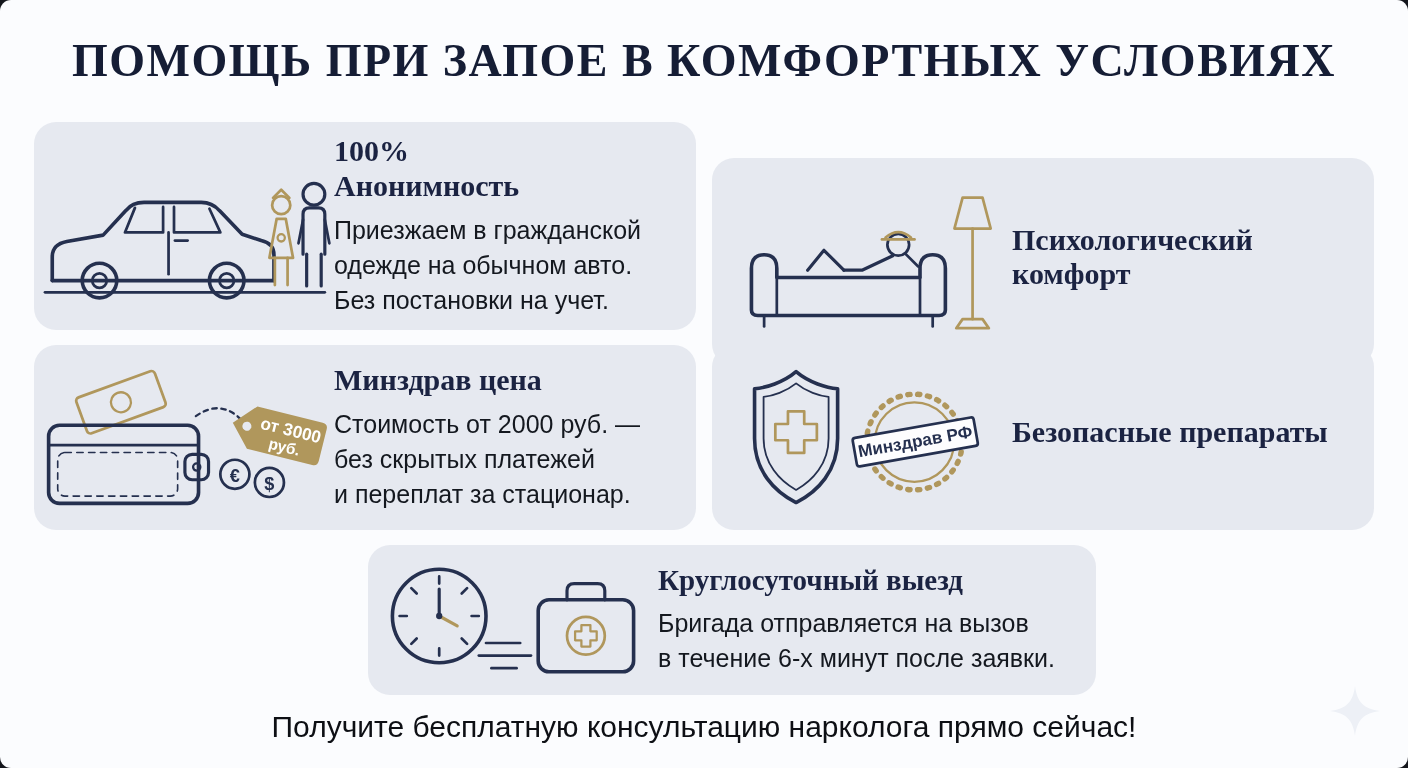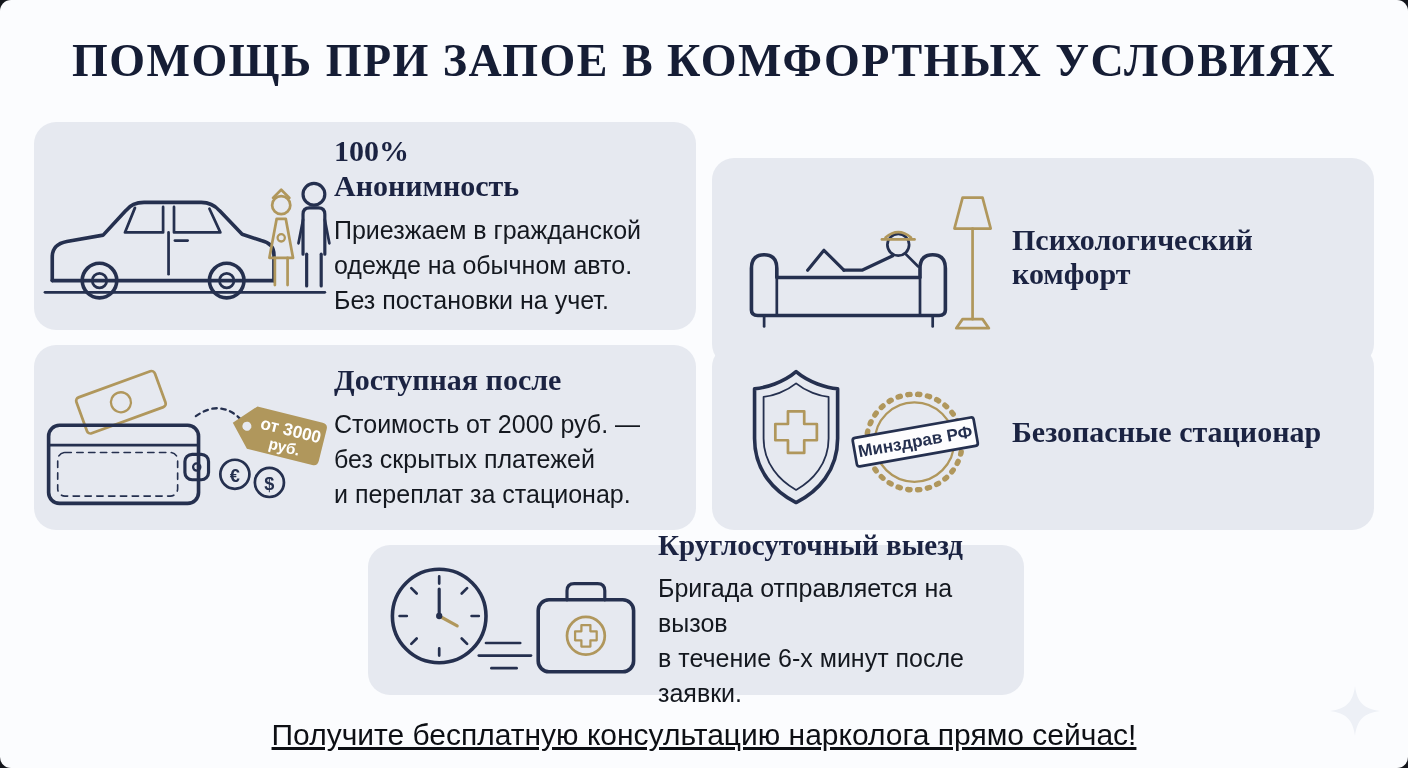--- a/index.html
+++ b/index.html
@@ -16,37 +16,37 @@
     color:#151d35;
   }
   .card {
     position:absolute; background:#e6e9f0; border-radius:22px;
     display:flex; align-items:center;
   }
   .card-1 { left:34px;  top:122px; width:662px; height:208px; }
   .card-2 { left:712px; top:122px; width:662px; height:208px;margin-top:36px; }
   .card-3 { left:34px;  top:345px; width:662px; height:185px; }
   .card-4 { left:712px; top:345px; width:662px; height:185px; }
-  .card-5 { left:368px; top:545px; width:656px; height:150px; }
+  .card-5 { left:368px; top:545px; width:728px; height:150px; }
   .icon-wrap { flex:0 0 300px; display:flex; align-items:center; justify-content:center; }
   .card-5 .icon-wrap { flex:0 0 290px; }
   .card-text { flex:1; padding-right:24px; }
   .card-text h2 {
     margin:0 0 10px; font-family:"Liberation Serif", serif;
     font-size:30px; font-weight:700; color:#1b2342;
     line-height:1.15; white-space:pre-line;
   }
   .card-5 .card-text h2 { font-size:29px; margin-bottom:8px; }
   .card-text p {
     margin:0; font-size:25px; line-height:1.4; color:#14181f;
     white-space:pre-line;
   }
   .footer {
-    position:absolute; left:0; right:0; bottom:16px; margin:0;
-    text-align:center; font-size:30px; color:#0d0f14;text-decoration:underline;
+    position:absolute; left:0; right:0; bottom:16px; margin:8px;
+    text-align:center; font-size:30px; color:#0d0f14;
   }
   .sparkle { position:absolute; right:26px; bottom:26px; }
   
   .sn { stroke:#25304f; fill:none; stroke-linecap:round; stroke-linejoin:round; }
   .sg { stroke:#b0975c; fill:none; stroke-linecap:round; stroke-linejoin:round; }
   svg text { font-family:"Liberation Sans", sans-serif; }
 </style>
 </head>
 <body>
 
@@ -146,21 +146,21 @@
 
         <g transform="translate(225,46) rotate(14)">
           <path d="M0,26 L22,2 L96,2 Q102,2 102,8 L102,44 Q102,50 96,50 L22,50 Z" fill="#b0975c"></path>
           <circle cx="16" cy="26" r="5" fill="#e6e9f0"></circle>
           <text x="30" y="25" font-size="19" font-weight="bold" fill="#ffffff">от 3000</text>
           <text x="44" y="44" font-size="17" font-weight="bold" fill="#ffffff">руб.</text>
         </g>
       </svg>
     </div>
     <div class="card-text">
-      <h2>Доступная после</h2>
+      <h2>Минздрав цена</h2>
       <p>Стоимость от 2000 руб. —
 без скрытых платежей
 и переплат за стационар.</p>
     </div>
   </section>
 
   <section class="card card-4">
     <div class="icon-wrap">
       <svg width="280" height="158" viewBox="0 0 310 175" aria-hidden="true">
 
@@ -170,21 +170,21 @@
 
         <circle class="sg" cx="213" cy="92" r="53" stroke-width="6" stroke-dasharray="2.5 8.5"></circle>
         <circle class="sg" cx="213" cy="92" r="44" stroke-width="2.5"></circle>
         <g transform="rotate(-10 213 92)">
           <rect x="146" y="76" width="136" height="32" rx="3" fill="#fdfdfe" stroke="#25304f" stroke-width="3"></rect>
           <text x="214" y="98" text-anchor="middle" font-size="19" font-weight="bold" fill="#25304f">Минздрав РФ</text>
         </g>
       </svg>
     </div>
     <div class="card-text">
-      <h2>Безопасные стационар</h2>
+      <h2>Безопасные препараты</h2>
     </div>
   </section>
 
   <section class="card card-5">
     <div class="icon-wrap">
       <svg width="270" height="135" viewBox="0 0 300 150" aria-hidden="true">
 
         <circle class="sn" stroke-width="4" cx="68" cy="70" r="52"></circle>
         <path class="sn" stroke-width="3" d="M68,26 L68,34 M112,70 L104,70 M68,114 L68,106 M24,70 L32,70 M99,39 L93,45 M99,101 L93,95 M37,39 L43,45 M37,101 L43,95"></path>
         <line class="sn" stroke-width="3.5" x1="68" y1="70" x2="68" y2="40"></line>

